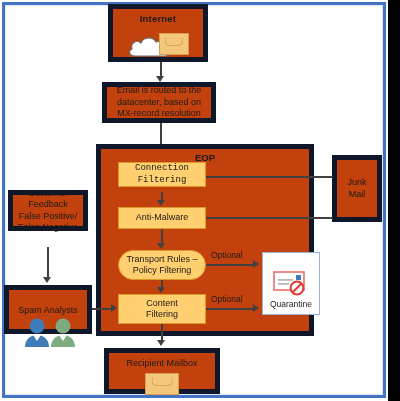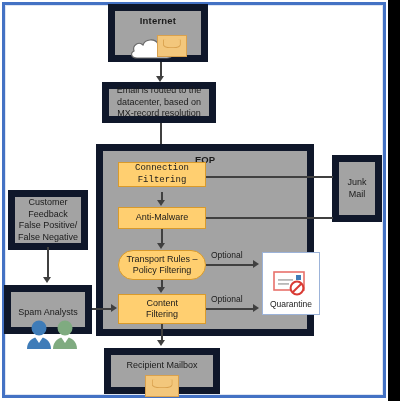--- a/index.html
+++ b/index.html
@@ -9,22 +9,22 @@
   #canvas{position:relative;width:400px;height:401px;box-sizing:border-box;}
 
   
   .black-band{position:absolute;right:0;top:0;width:12px;height:401px;background:#000;}
 
   
   .frame{position:absolute;left:2px;top:2px;width:384px;height:396px;
          box-sizing:border-box;border:3px solid #4472c4;background:#fff;}
   .frame-inner{position:absolute;left:0;top:0;right:0;bottom:0;border:1px solid #dfe6f3;}
 
-  .box{position:absolute;box-sizing:border-box;background:#a3a3a3;
-       border:7px solid #0f172a;display:flex;flex-direction:column;
+  .box{position:absolute;box-sizing:border-box;background:#c2410c;
+       border:5px solid #0f172a;display:flex;flex-direction:column;
        align-items:center;justify-content:center;text-align:center;
        color:#1b1b1b;font-size:9px;line-height:11.5px;}
 
   .orange{position:absolute;box-sizing:border-box;background:#ffcf70;
        border:1px solid #d99a2b;display:flex;align-items:center;
        justify-content:center;text-align:center;color:#1b1b1b;
        font-size:9px;line-height:11.5px;}
 
   .title{font-weight:bold;}
 
@@ -46,33 +46,33 @@
   #routed{left:102px;top:82px;width:114px;height:41px;}
 
   
   #eop{left:96px;top:144px;width:218px;height:192px;justify-content:flex-start;padding-top:3px;}
   #eop .title{font-size:9.5px;}
 
   
   #conn{left:118px;top:162px;width:88px;height:25px;font-family:Liberation Mono, monospace;}
   #amal{left:118px;top:207px;width:88px;height:22px;}
   #trans{left:118px;top:250px;width:88px;height:30px;border-radius:15px;}
-  #content{left:118px;top:294px;width:88px;height:30px;text-align:right;}
+  #content{left:118px;top:294px;width:88px;height:30px;}
 
   
   #junk{left:332px;top:155px;width:50px;height:67px;}
 
   
   #quar{left:262px;top:252px;width:58px;height:63px;background:#ffffff;
         border:1px solid #9cb3d9;justify-content:flex-end;padding-bottom:4px;}
   #quar .qlabel{font-size:8.5px;}
   .quar-icon{position:relative;width:40px;height:30px;margin-bottom:2px;}
 
   
-  #cust{left:8px;top:190px;width:80px;height:60px;padding:1px 2px;align-items:center;}
+  #cust{left:8px;top:190px;width:80px;height:41px;padding:1px 2px;align-items:center;}
   #cust .l2{}
 
   
   #spam{left:4px;top:285px;width:88px;height:49px;justify-content:flex-start;padding-top:15px;}
   .people{position:relative;width:100%;height:30px;}
 
   
   #recip{left:104px;top:348px;width:116px;height:46px;justify-content:flex-start;padding-top:5px;}
   #recip-env{left:50%;top:20px;width:34px;height:22px;margin-left:-17px;}
 

